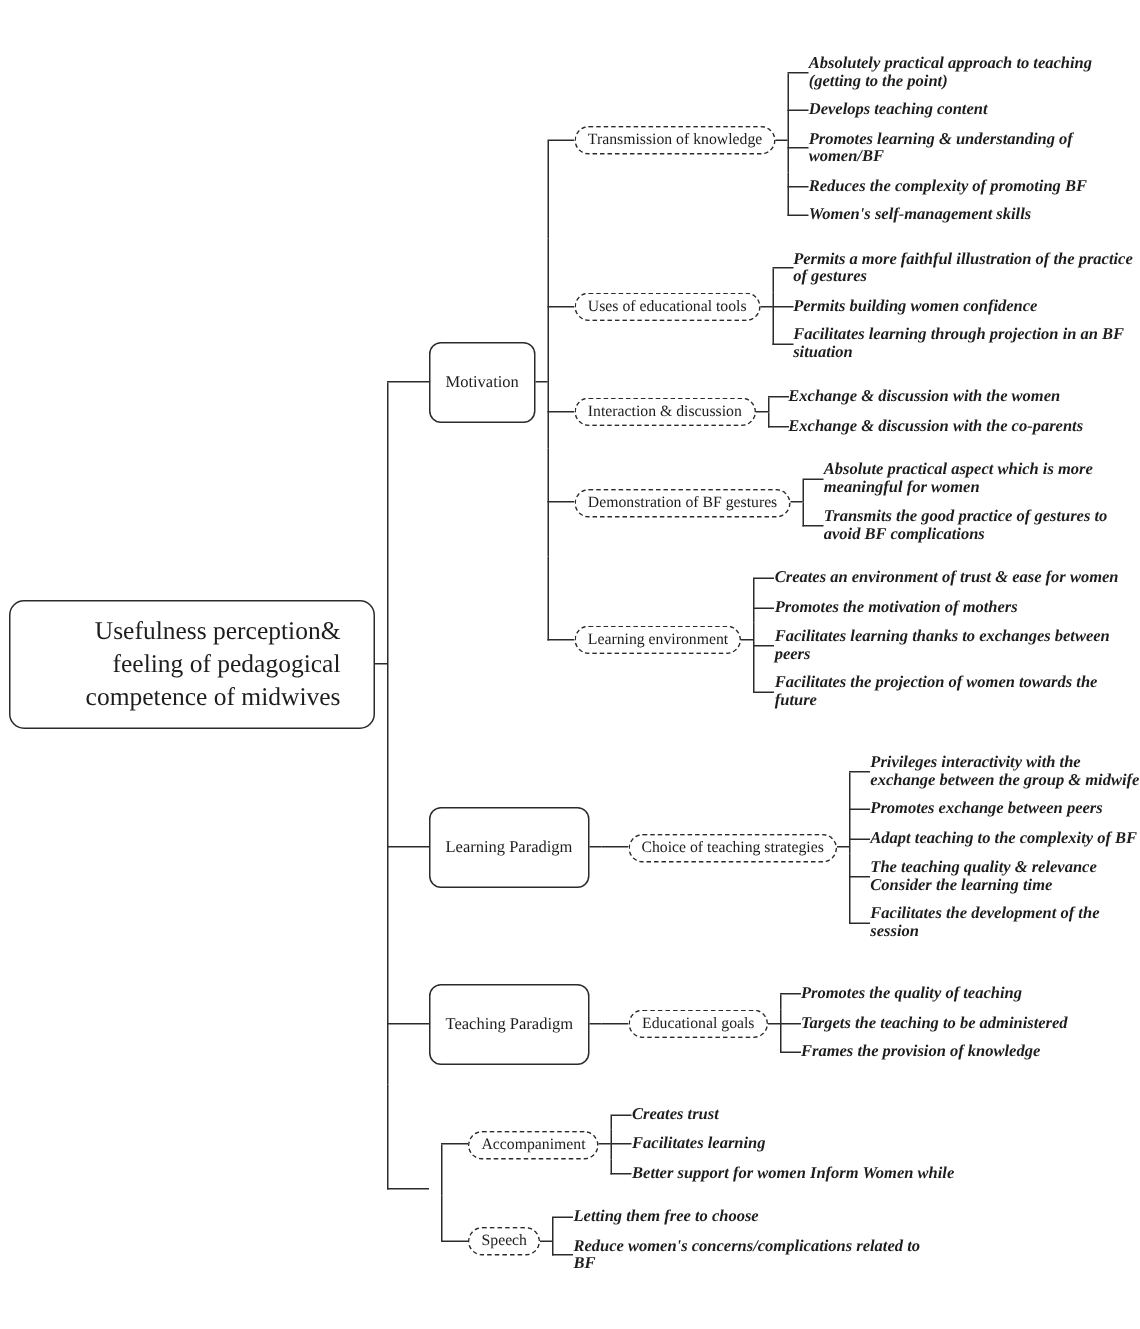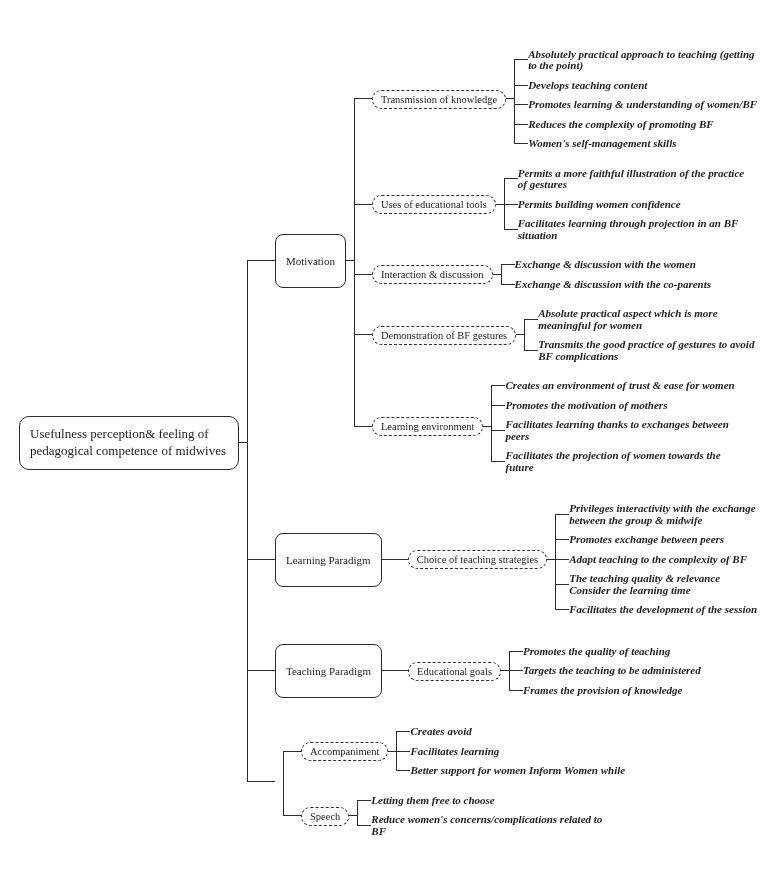--- a/index.html
+++ b/index.html
@@ -35,25 +35,25 @@
 
   .kid.depth-1{padding:6px 0 6px 28px;}
   .kid.depth-1::before{width:28px;}
   .kid.depth-2{padding:5px 0 5px 18px;}
   .kid.depth-2::before{width:18px;}
   .kid.leaf-row{padding:4px 0 4px 14px;}
   .kid.leaf-row::before{width:14px;}
 
   .box{
     background:#fff;border:1.4px solid #2b2b2b;border-radius:8px;
-    white-space:nowrap;text-align:left;
+    white-space:nowrap;text-align:right;
   }
   .box.root-box{
-    width:198px;white-space:normal;font-size:13px;line-height:1.3;
-    padding:9px 10px;border-radius:10px;margin-left:13px;
+    width:198px;white-space:normal;font-size:17px;line-height:1.3;
+    padding:9px 22px;border-radius:10px;
   }
   .box.solid{font-size:11px;padding:20px 10px;}
   .box.dashed{
     border-style:dashed;border-width:1.3px;border-radius:10px;
     font-size:10.5px;padding:3px 8px;
   }
   .leaf{
     font-size:11px;font-weight:bold;font-style:italic;
     line-height:11.5px;max-width:232px;
   }
@@ -210,21 +210,21 @@
           </div>
         </div>
         <div class="node kid depth-1">
           <div class="kids">
             <div class="node kid depth-2">
               <div class="label-wrap has-kids">
                 <div class="box dashed">Accompaniment</div>
               </div>
               <div class="kids">
                 <div class="node kid leaf-row">
-                  <div class="leaf">Creates avoid</div>
+                  <div class="leaf">Creates trust</div>
                 </div>
                 <div class="node kid leaf-row">
                   <div class="leaf">Facilitates learning</div>
                 </div>
                 <div class="node kid leaf-row">
                   <div class="leaf">Better support for women Inform Women while</div>
                 </div>
               </div>
             </div>
             <div class="node kid depth-2">

